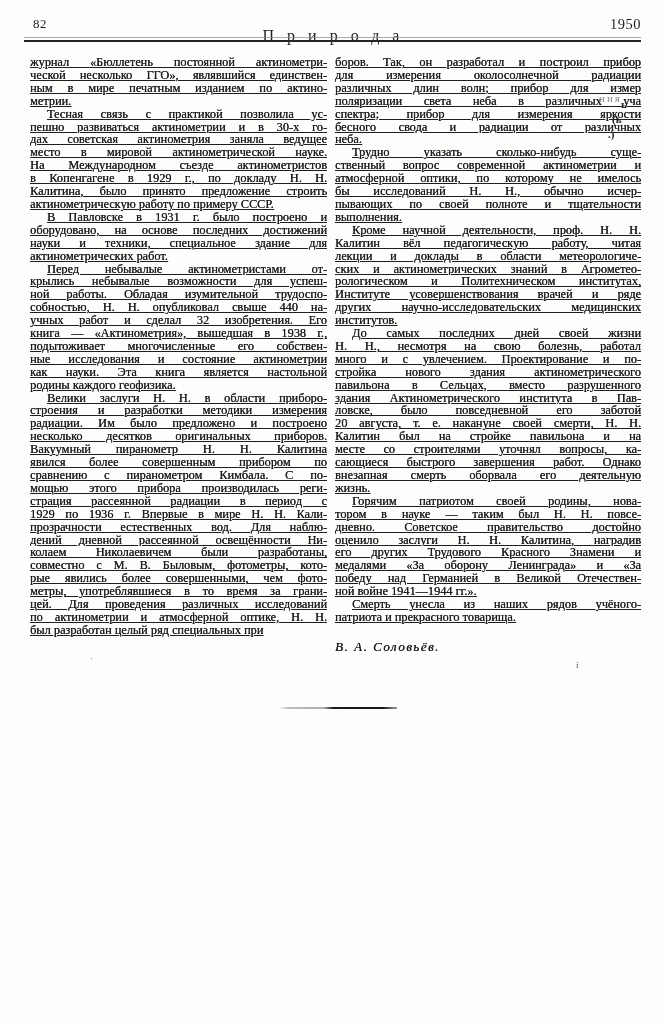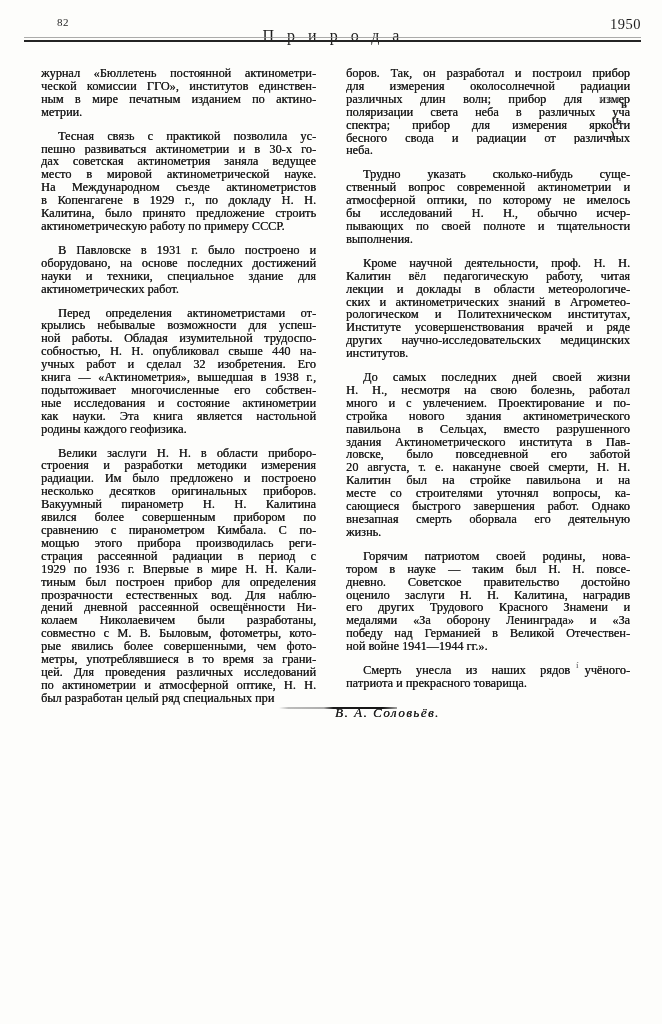--- a/index.html
+++ b/index.html
@@ -4,36 +4,36 @@
 <style>
   html,body{margin:0;padding:0;background:#e8e8e8;}
   .page{
     position:relative;width:662px;height:1024px;margin:0 auto;
     background:#fdfdfb;overflow:hidden;
     font-family:"Liberation Serif","DejaVu Serif",serif;
     color:#1e1e1e;
     -webkit-font-smoothing:antialiased;
   }
   
-  .hdr-num{position:absolute;top:16px;left:33px;font-size:11px;letter-spacing:.5px;margin-left:24px;}
+  .hdr-num{position:absolute;top:16px;left:33px;font-size:13px;letter-spacing:.5px;}
   .hdr-title{
     position:absolute;top:27px;left:0;width:100%;box-sizing:border-box;
     text-align:center;font-size:16px;letter-spacing:13px;padding-left:13px;
   }
   .hdr-year{position:absolute;top:16px;right:21px;font-size:14.5px;letter-spacing:.5px;}
   .rule-thin{position:absolute;top:37px;left:24px;width:617px;height:1px;background:#8f8f8f;opacity:.75;}
   .rule-thick{position:absolute;top:40px;left:24px;width:617px;height:2.4px;background:#242424;}
   
   .column{
     position:absolute;top:56px;font-size:12.3px;line-height:12.9px;
     text-shadow:.25px 0 0 currentColor;
   }
   .col-left{left:30px;width:297px;}
   .col-right{left:335px;width:306px;}
-  .para{margin:11px;}
+  .para{margin:0;text-decoration:underline;}
   .line{text-align:justify;text-align-last:justify;white-space:nowrap;overflow:hidden;}
   .line.last{text-align-last:left;}
   .line.indent{text-indent:17px;}
   
   .signature{
     margin-top:17px;text-align:left;padding-right:26px;
     font-style:italic;font-size:13px;letter-spacing:1.5px;
   }
   
   .divider{
@@ -54,42 +54,42 @@
 
   <div class="hdr-num">82</div>
   <div class="hdr-title">Природа</div>
   <div class="hdr-year">1950</div>
   <div class="rule-thin"></div>
   <div class="rule-thick"></div>
 
   <div class="column col-left">
       <div class="para">
         <div class="line">журнал «Бюллетень постоянной актинометри-</div>
-        <div class="line">ческой комиссии ГГО», институтов единствен-</div>
+        <div class="line">ческой несколько ГГО», являвшийся единствен-</div>
         <div class="line">ным в мире печатным изданием по актино-</div>
         <div class="line last">метрии.</div>
       </div>
       <div class="para">
         <div class="line indent">Тесная связь с практикой позволила ус-</div>
         <div class="line">пешно развиваться актинометрии и в 30-х го-</div>
         <div class="line">дах советская актинометрия заняла ведущее</div>
         <div class="line">место в мировой актинометрической науке.</div>
         <div class="line">На Международном съезде актинометристов</div>
         <div class="line">в Копенгагене в 1929 г., по докладу Н. Н.</div>
         <div class="line">Калитина, было принято предложение строить</div>
         <div class="line last">актинометрическую работу по примеру СССР.</div>
       </div>
       <div class="para">
         <div class="line indent">В Павловске в 1931 г. было построено и</div>
         <div class="line">оборудовано, на основе последних достижений</div>
         <div class="line">науки и техники, специальное здание для</div>
         <div class="line last">актинометрических работ.</div>
       </div>
       <div class="para">
-        <div class="line indent">Перед определения актинометристами от-</div>
+        <div class="line indent">Перед небывалые актинометристами от-</div>
         <div class="line">крылись небывалые возможности для успеш-</div>
         <div class="line">ной работы. Обладая изумительной трудоспо-</div>
         <div class="line">собностью, Н. Н. опубликовал свыше 440 на-</div>
         <div class="line">учных работ и сделал 32 изобретения. Его</div>
         <div class="line">книга — «Актинометрия», вышедшая в 1938 г.,</div>
         <div class="line">подытоживает многочисленные его собствен-</div>
         <div class="line">ные исследования и состояние актинометрии</div>
         <div class="line">как науки. Эта книга является настольной</div>
         <div class="line last">родины каждого геофизика.</div>
       </div>
@@ -97,21 +97,20 @@
         <div class="line indent">Велики заслуги Н. Н. в области приборо-</div>
         <div class="line">строения и разработки методики измерения</div>
         <div class="line">радиации. Им было предложено и построено</div>
         <div class="line">несколько десятков оригинальных приборов.</div>
         <div class="line">Вакуумный пиранометр Н. Н. Калитина</div>
         <div class="line">явился более совершенным прибором по</div>
         <div class="line">сравнению с пиранометром Кимбала. С по-</div>
         <div class="line">мощью этого прибора производилась реги-</div>
         <div class="line">страция рассеянной радиации в период с</div>
         <div class="line">1929 по 1936 г. Впервые в мире Н. Н. Кали-</div>
-        <div class="line">тиным был построен прибор для определения</div>
         <div class="line">прозрачности естественных вод. Для наблю-</div>
         <div class="line">дений дневной рассеянной освещённости Ни-</div>
         <div class="line">колаем Николаевичем были разработаны,</div>
         <div class="line">совместно с М. В. Быловым, фотометры, кото-</div>
         <div class="line">рые явились более совершенными, чем фото-</div>
         <div class="line">метры, употреблявшиеся в то время за грани-</div>
         <div class="line">цей. Для проведения различных исследований</div>
         <div class="line">по актинометрии и атмосферной оптике, Н. Н.</div>
         <div class="line last">был разработан целый ряд специальных при</div>
       </div>

